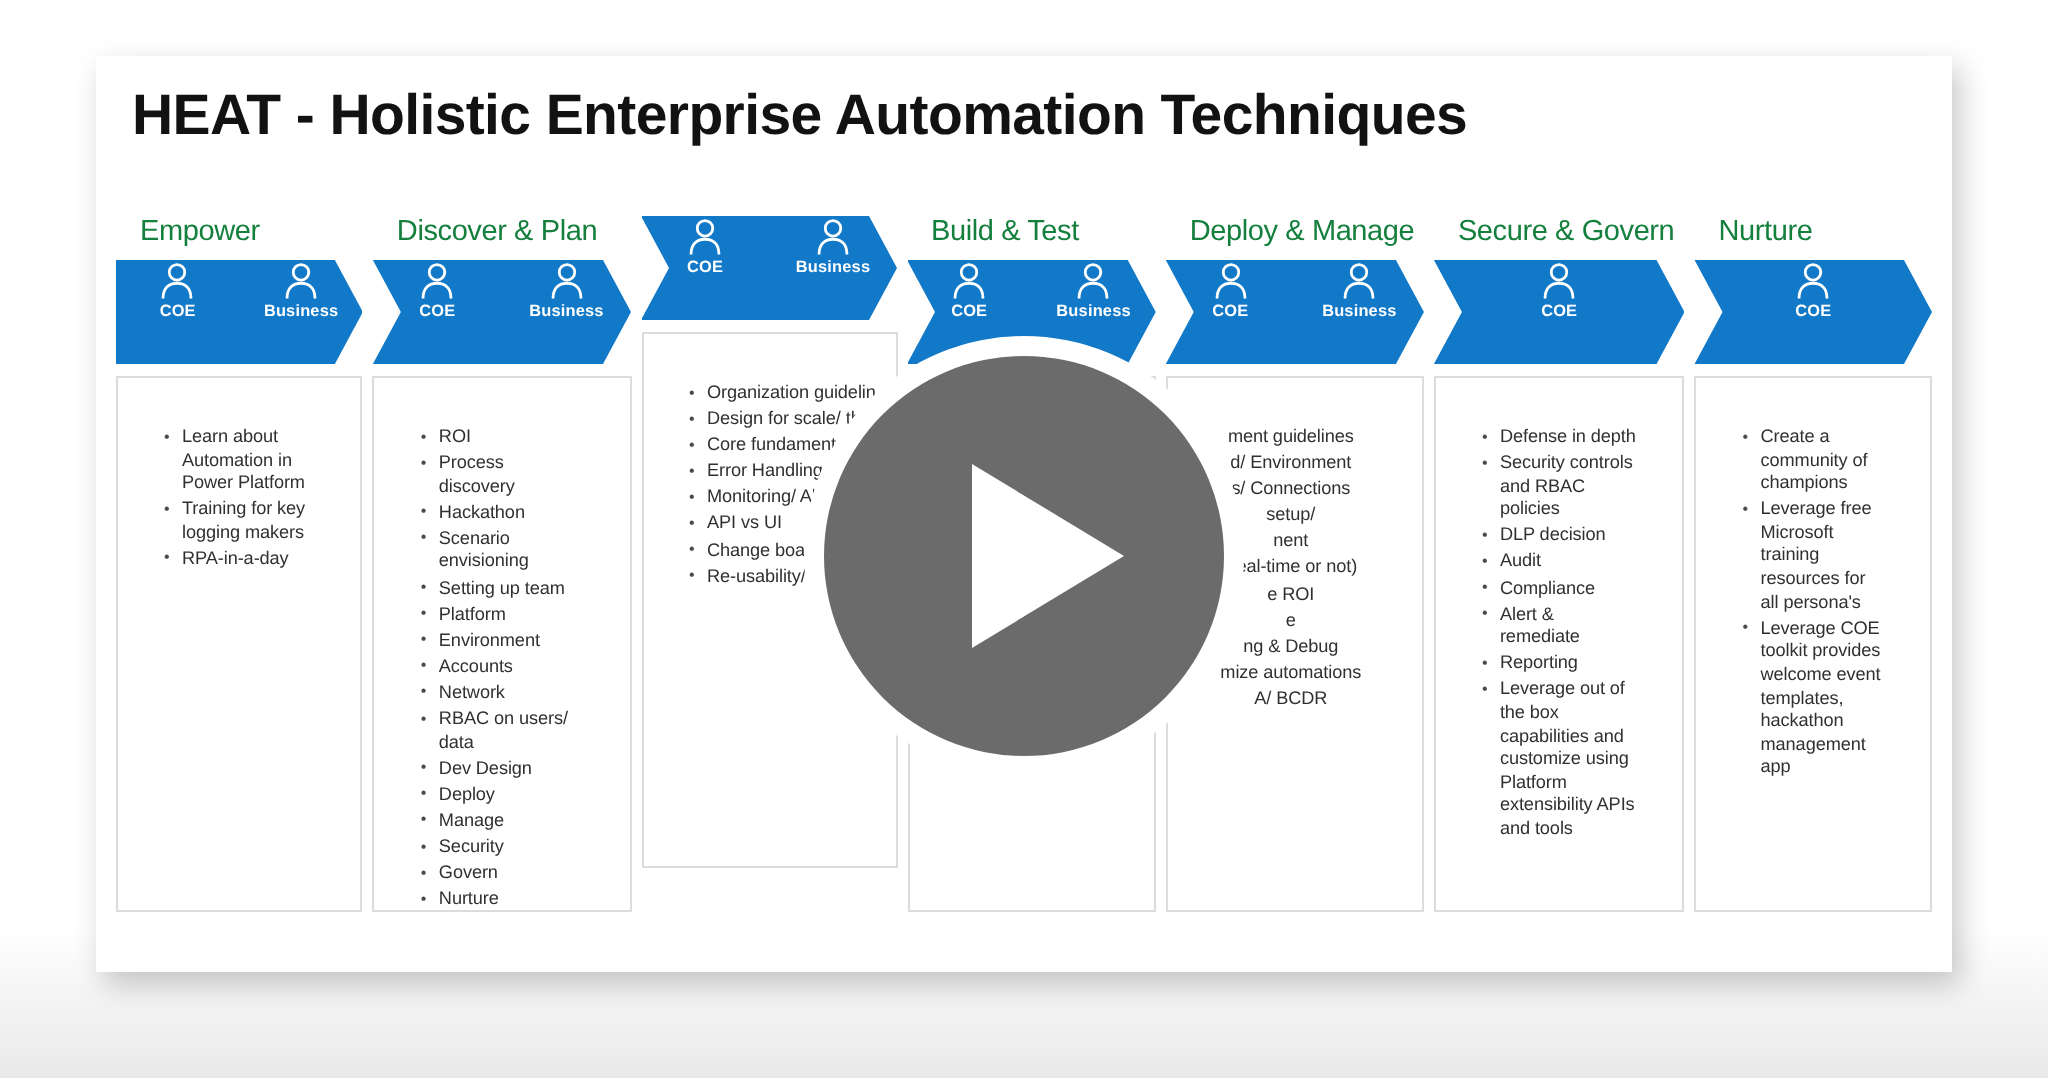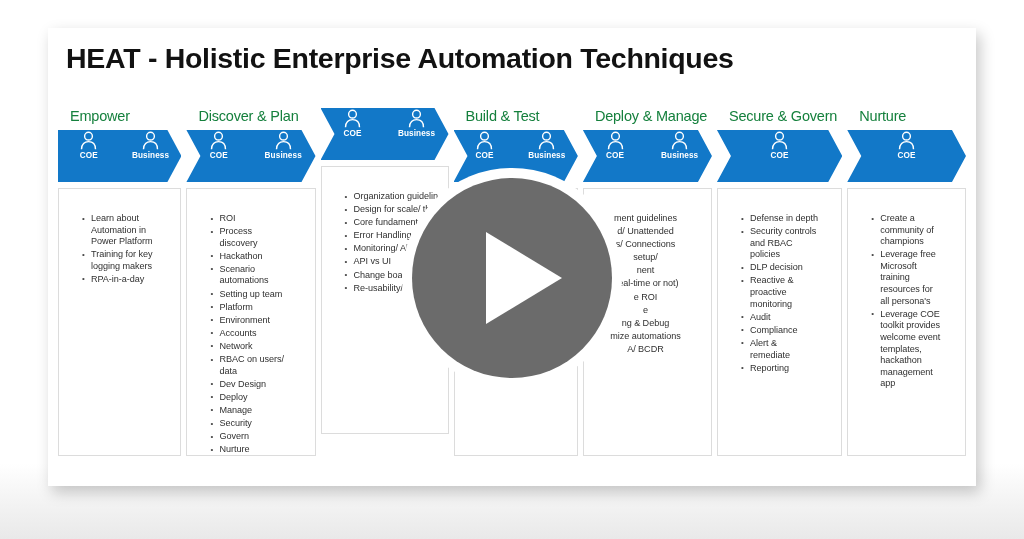--- a/index.html
+++ b/index.html
@@ -208,21 +208,21 @@
                 <path d="M1.6 19.2 C1.6 13.6 4.9 11.2 9 11.2 C13.1 11.2 16.4 13.6 16.4 19.2" fill="none" stroke="#ffffff" stroke-width="1.5"></path>
               </svg>
               <div class="p-label">Business</div>
             </div>
           </div>
           <div class="box">
             <ul>
               <li>ROI</li>
               <li>Process discovery</li>
               <li>Hackathon</li>
-              <li>Scenario automations</li>
+              <li>Scenario envisioning</li>
               <li>Setting up team</li>
               <li>Platform</li>
               <li>Environment</li>
               <li>Accounts</li>
               <li>Network</li>
               <li>RBAC on users/ data</li>
               <li>Dev Design</li>
               <li>Deploy</li>
               <li>Manage</li>
               <li>Security</li>
@@ -297,21 +297,21 @@
               <svg class="p-icon" viewBox="0 0 18 20">
                 <circle cx="9" cy="5.4" r="4.1" fill="none" stroke="#ffffff" stroke-width="1.5"></circle>
                 <path d="M1.6 19.2 C1.6 13.6 4.9 11.2 9 11.2 C13.1 11.2 16.4 13.6 16.4 19.2" fill="none" stroke="#ffffff" stroke-width="1.5"></path>
               </svg>
               <div class="p-label">Business</div>
             </div>
           </div>
           <div class="box right-text">
             <ul>
               <li>ment guidelines</li>
-              <li>d/ Unattended</li>
+              <li>d/ Environment</li>
               <li>s/ Connections</li>
               <li>setup/</li>
               <li>nent</li>
               <li>(real-time or not)</li>
               <li>e ROI</li>
               <li>e</li>
               <li>ng &amp; Debug</li>
               <li>mize automations</li>
               <li>A/ BCDR</li>
             </ul>
@@ -326,25 +326,25 @@
                 <path d="M1.6 19.2 C1.6 13.6 4.9 11.2 9 11.2 C13.1 11.2 16.4 13.6 16.4 19.2" fill="none" stroke="#ffffff" stroke-width="1.5"></path>
               </svg>
               <div class="p-label">COE</div>
             </div>
           </div>
           <div class="box">
             <ul>
               <li>Defense in depth</li>
               <li>Security controls and RBAC policies</li>
               <li>DLP decision</li>
-              <li>Reactive &amp; proactive monitoring</li>
               <li>Audit</li>
               <li>Compliance</li>
               <li>Alert &amp; remediate</li>
               <li>Reporting</li>
+              <li>Leverage out of the box capabilities and customize using Platform extensibility APIs and tools</li>
             </ul>
           </div>
         </div>
         <div class="col" style="width: 126px; margin-right: 0px;">
           <div class="col-head">Nurture</div>
           <div class="chev arrow-notch">
             <div class="persona single">
               <svg class="p-icon" viewBox="0 0 18 20">
                 <circle cx="9" cy="5.4" r="4.1" fill="none" stroke="#ffffff" stroke-width="1.5"></circle>
                 <path d="M1.6 19.2 C1.6 13.6 4.9 11.2 9 11.2 C13.1 11.2 16.4 13.6 16.4 19.2" fill="none" stroke="#ffffff" stroke-width="1.5"></path>

